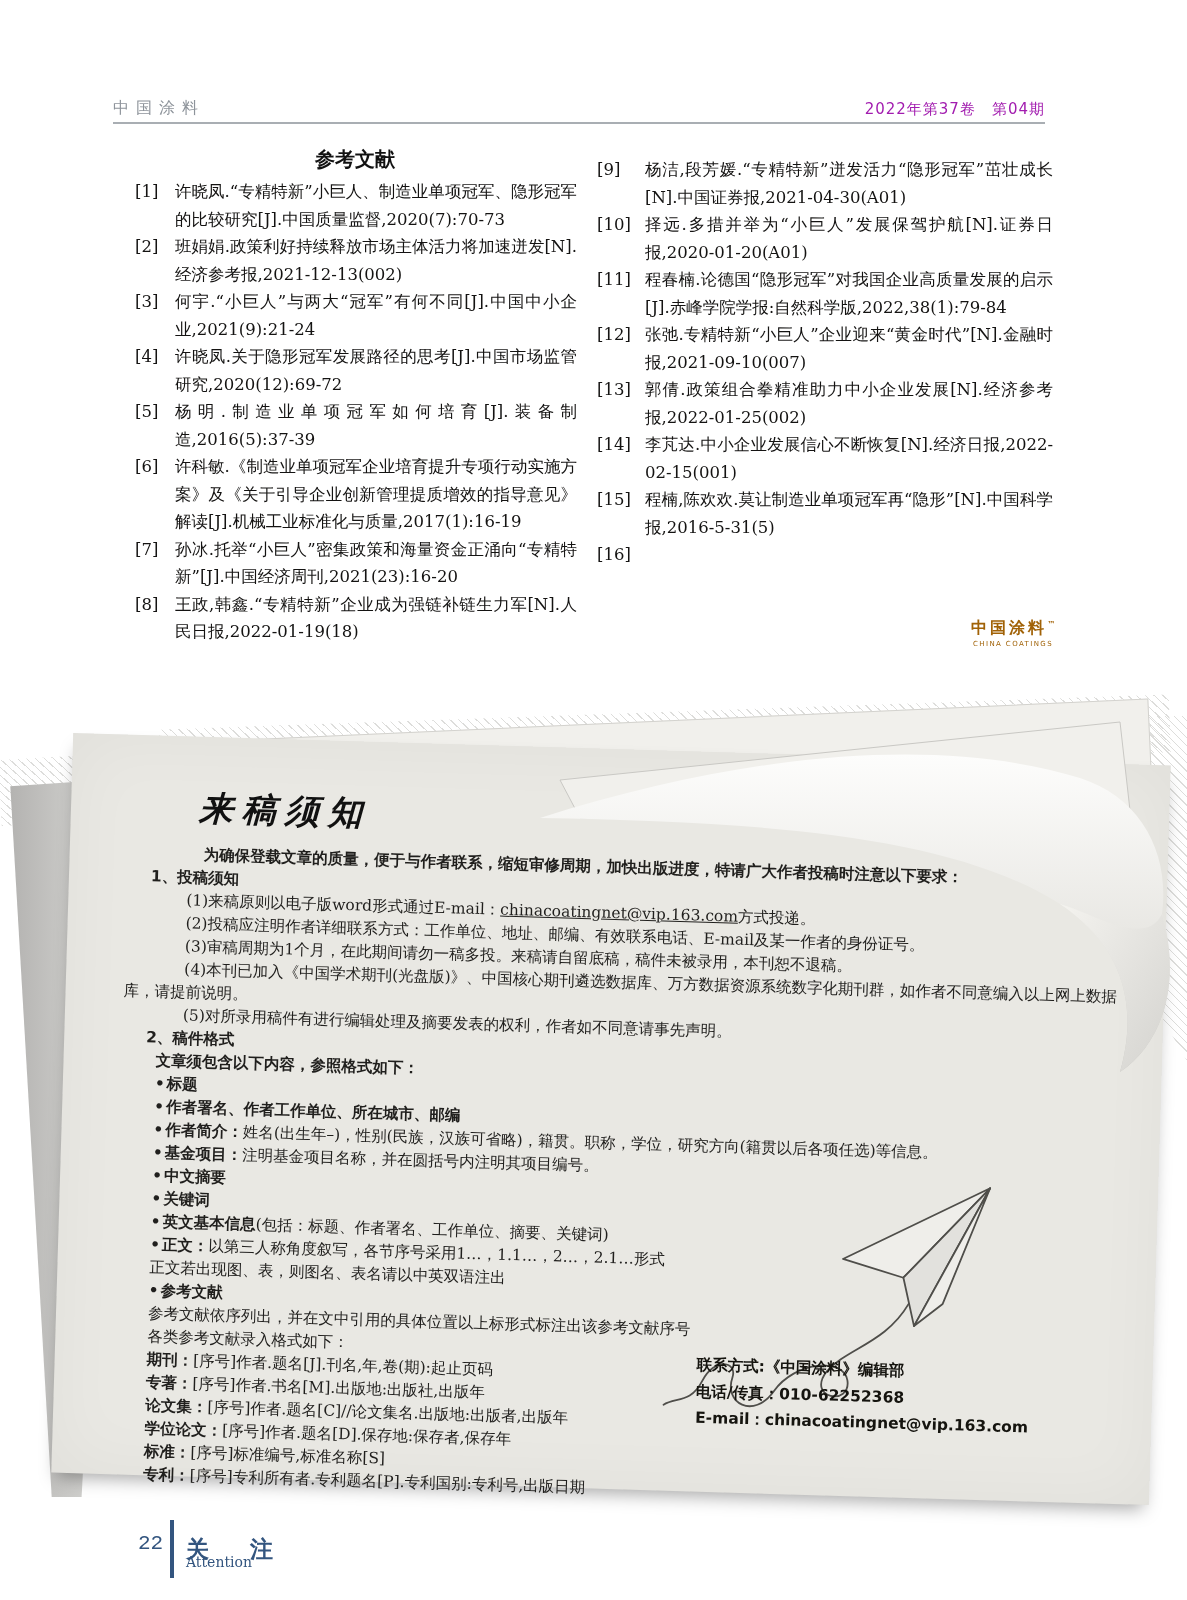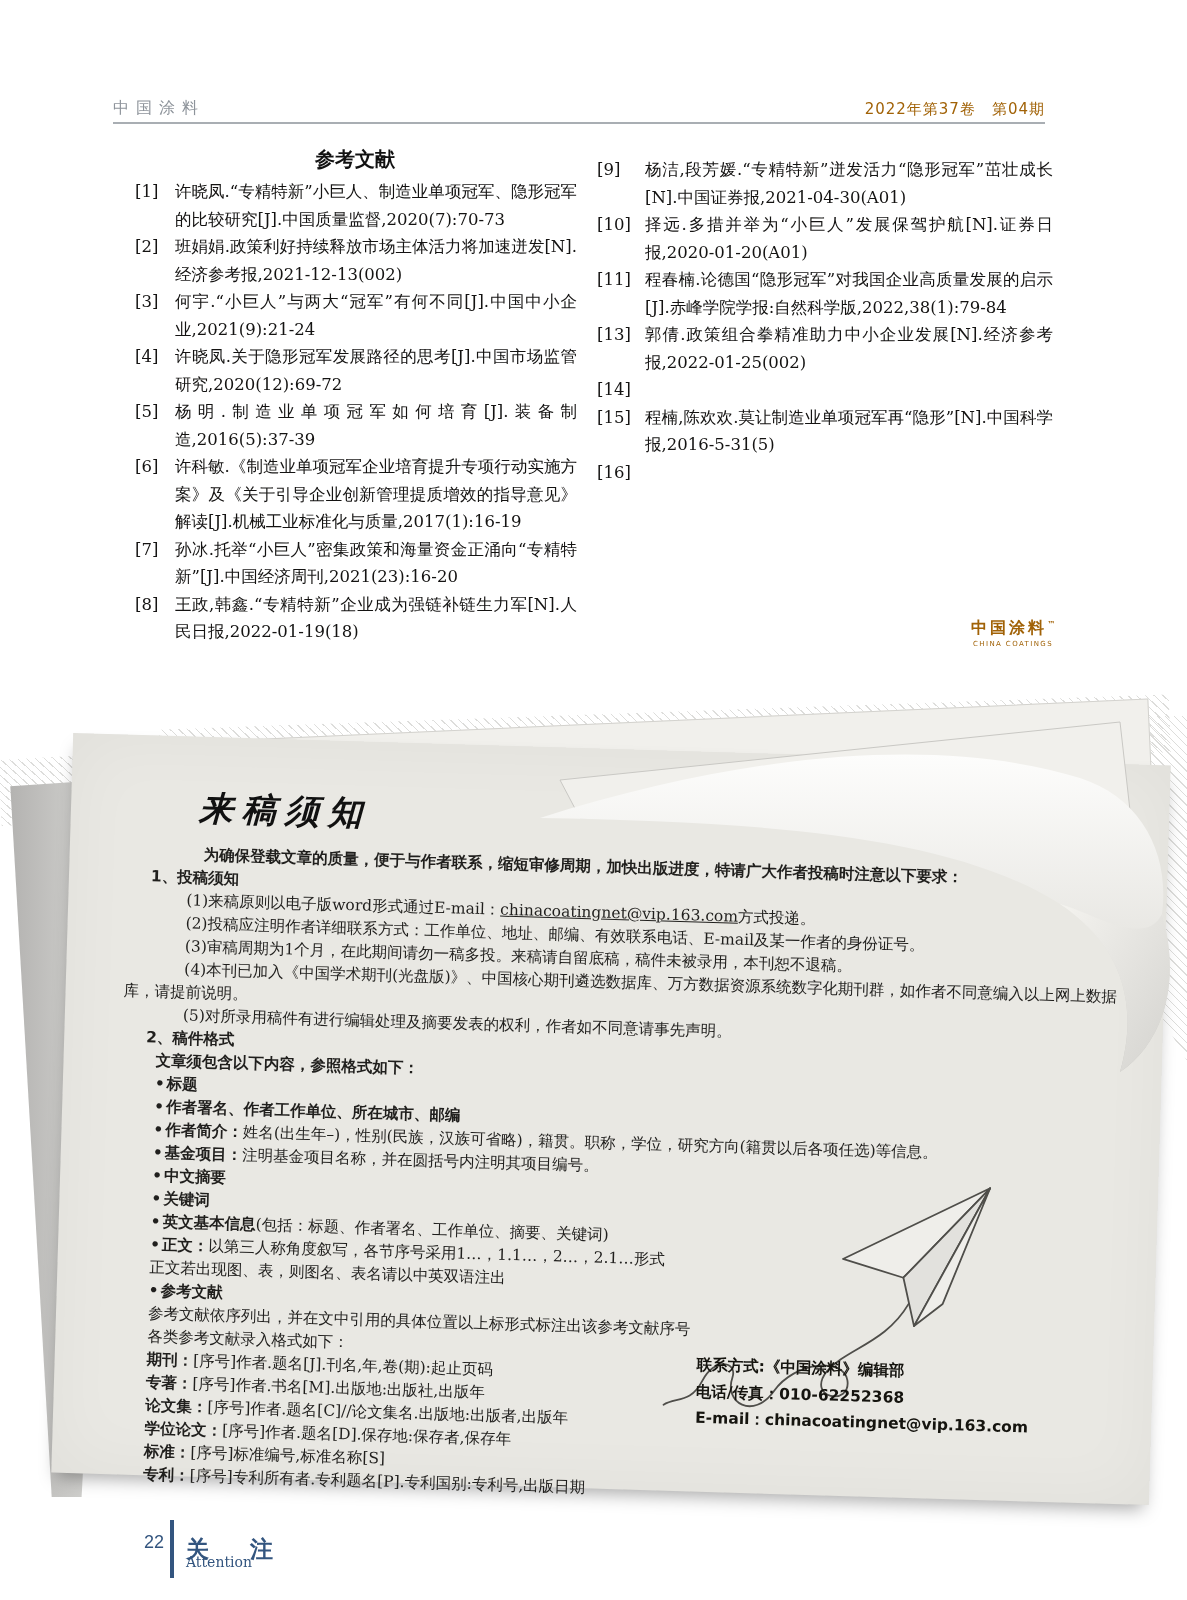--- a/index.html
+++ b/index.html
@@ -4,21 +4,21 @@
 <style>
   html,body{margin:0;padding:0;background:#ffffff;}
   .page{position:relative;width:1187px;height:1600px;margin:16px auto;background:#ffffff;overflow:hidden;
         font-family:"DejaVu Serif",serif;color:#1d1c1a;}
 
   
   .hdr{position:absolute;left:113px;top:82px;width:932px;height:24px;}
   .hdr .jname{position:absolute;left:0;top:0;font-family:"DejaVu Sans",sans-serif;
         font-size:16px;letter-spacing:7px;color:#8d939a;}
   .hdr .issue{position:absolute;right:0;top:2px;font-family:"DejaVu Sans",sans-serif;
-        font-size:15px;letter-spacing:1px;color:#a16207;}
+        font-size:15px;letter-spacing:1px;color:#a21caf;}
   .hdr-rule{position:absolute;left:113px;top:106px;width:932px;height:2px;background:#a9aeb3;}
 
   
   .ref-title{position:absolute;left:135px;top:130px;width:440px;text-align:center;
         font-size:20px;font-weight:700;color:#111;}
   .ref-col{position:absolute;font-size:16.5px;line-height:27.5px;text-align:justify;color:#141312;}
   .ref-col.left{left:135px;top:162px;width:442px;}
   .ref-col.right{left:597px;top:140px;width:456px;}
   .ref{display:flex;}
   .ref .rn{flex:0 0 40px;}
@@ -62,21 +62,21 @@
   .sec2 p{margin:0 0 0 34px;}
   .bullet b{font-family:"DejaVu Sans",sans-serif;font-weight:700;}
   .bullet::before{content:"•";font-family:"DejaVu Sans",sans-serif;font-weight:700;margin-right:2px;}
   .fmt b{font-family:"DejaVu Sans",sans-serif;font-weight:700;}
   .contact{position:absolute;left:642px;top:600px;font-family:"DejaVu Sans",sans-serif;
      font-weight:700;font-size:15.5px;line-height:26.5px;color:#15140f;}
   .plane-svg{position:absolute;left:600px;top:418px;width:420px;height:238px;}
 
   
   .foot{position:absolute;left:128px;top:1502px;height:64px;color:#33557f;}
-  .foot .pg{position:absolute;left:16px;top:14px;font-size:18px;font-family:Liberation Sans, sans-serif;}
+  .foot .pg{position:absolute;left:10px;top:14px;font-size:21px;font-family:Liberation Mono, monospace;}
   .foot .bar{position:absolute;left:42px;top:2px;width:4px;height:58px;background:#33557f;}
   .foot .cn{position:absolute;left:58px;top:16px;font-family:"DejaVu Sans",sans-serif;
      font-weight:700;font-size:23px;letter-spacing:9px;white-space:nowrap;}
   .foot .en{position:absolute;left:58px;top:36px;font-family:"DejaVu Serif",serif;font-size:14px;}
 </style>
 </head>
 <body>
 
 <div class="page">
 
@@ -130,25 +130,30 @@
       </div>
     <div class="ref">
         <span class="rn">[10]</span>
         <span class="rt">择远.多措并举为“小巨人”发展保驾护航[N].证券日报,2020-01-20(A01)</span>
       </div>
     <div class="ref">
         <span class="rn">[11]</span>
         <span class="rt">程春楠.论德国“隐形冠军”对我国企业高质量发展的启示[J].赤峰学院学报:自然科学版,2022,38(1):79-84</span>
       </div>
     <div class="ref">
+        <span class="rn">[12]</span>
+        <span class="rt">张弛.专精特新“小巨人”企业迎来“黄金时代”[N].金融时报,2021-09-10(007)</span>
+      </div>
+    <div class="ref">
         <span class="rn">[13]</span>
         <span class="rt">郭倩.政策组合拳精准助力中小企业发展[N].经济参考报,2022-01-25(002)</span>
       </div>
     <div class="ref">
         <span class="rn">[14]</span>
+        <span class="rt">李芃达.中小企业发展信心不断恢复[N].经济日报,2022-02-15(001)</span>
       </div>
     <div class="ref">
         <span class="rn">[15]</span>
         <span class="rt">程楠,陈欢欢.莫让制造业单项冠军再“隐形”[N].中国科学报,2016-5-31(5)</span>
       </div>
     <div class="ref">
         <span class="rn">[16]</span>
       </div>
   </div>
 

